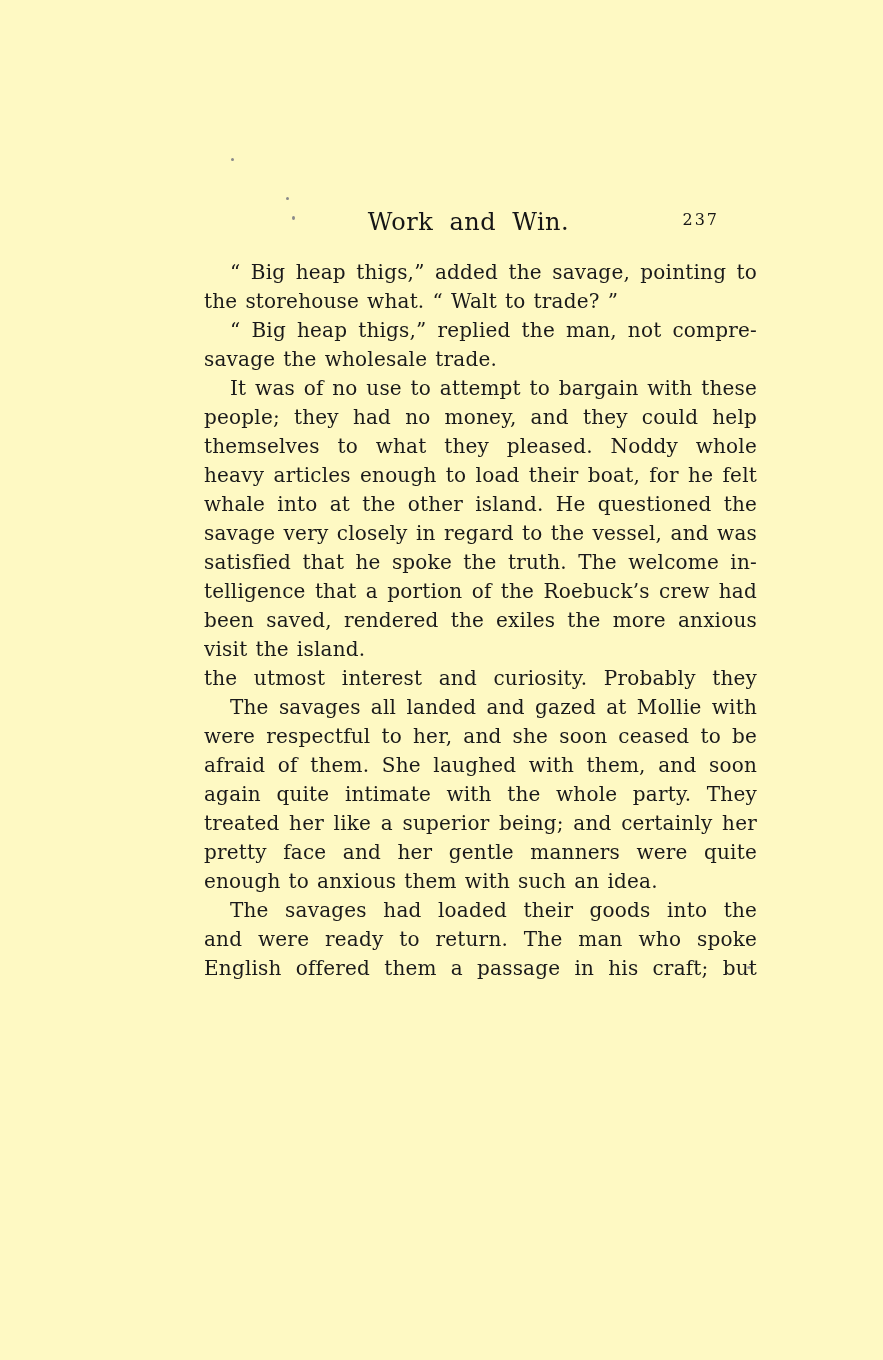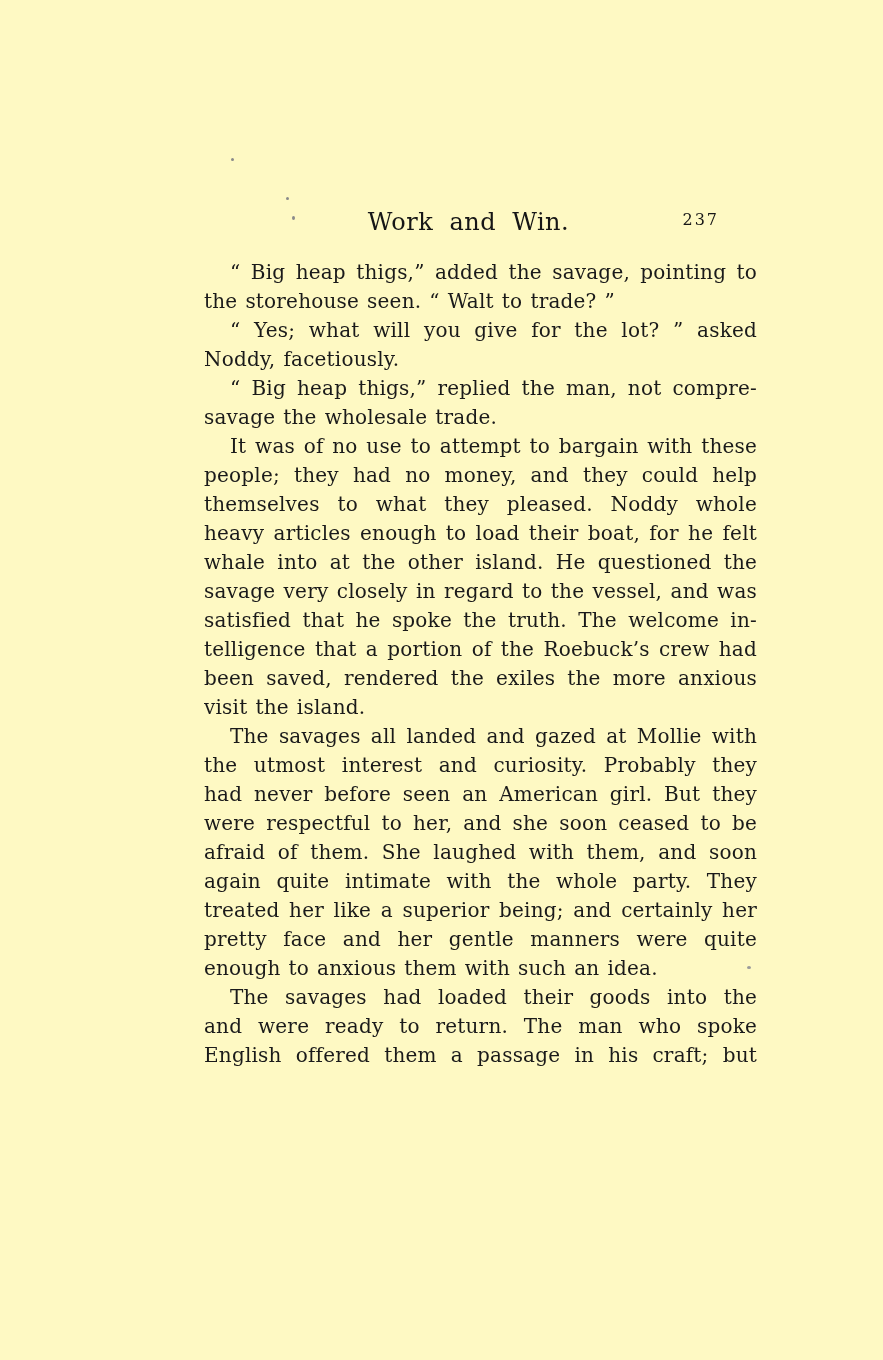--- a/index.html
+++ b/index.html
@@ -83,50 +83,45 @@
 
   <div class="header">
     <div class="running-title">Work and Win.</div>
     <div class="page-number">237</div>
   </div>
 
   <div class="body-text">
 
     <div class="paragraph">
       <div class="text-line first">“ Big heap thigs,” added the savage, pointing to</div>
-      <div class="text-line last">the storehouse seen. “ Walt to trade? ”</div>
+      <div class="text-line last">the storehouse what. “ Walt to trade? ”</div>
     </div>
 
-    <div class="paragraph">
-      <div class="text-line first">“ Yes; what will you give for the lot? ” asked</div>
-      <div class="text-line last">Noddy, facetiously.</div>
-    </div>
 
     <div class="paragraph">
       <div class="text-line first">“ Big heap thigs,” replied the man, not compre-</div>
       <div class="text-line last">savage the wholesale trade.</div>
     </div>
 
     <div class="paragraph">
       <div class="text-line first">It was of no use to attempt to bargain with these</div>
       <div class="text-line">people; they had no money, and they could help</div>
       <div class="text-line">themselves to what they pleased. Noddy whole them</div>
       <div class="text-line">heavy articles enough to load their boat, for he felt</div>
       <div class="text-line">whale into at the other island. He questioned the</div>
       <div class="text-line">savage very closely in regard to the vessel, and was</div>
       <div class="text-line">satisfied that he spoke the truth. The welcome in-</div>
       <div class="text-line">telligence that a portion of the Roebuck’s crew had</div>
       <div class="text-line">been saved, rendered the exiles the more anxious to</div>
       <div class="text-line last">visit the island.</div>
     </div>
 
     <div class="paragraph">
+      <div class="text-line">the utmost interest and curiosity. Probably they</div>
       <div class="text-line first">The savages all landed and gazed at Mollie with</div>
-      <div class="text-line">the utmost interest and curiosity. Probably they</div>
-      <div class="text-line">had never before seen an American girl. But they</div>
       <div class="text-line">were respectful to her, and she soon ceased to be</div>
       <div class="text-line">afraid of them. She laughed with them, and soon</div>
       <div class="text-line">again quite intimate with the whole party. They</div>
       <div class="text-line">treated her like a superior being; and certainly her</div>
       <div class="text-line">pretty face and her gentle manners were quite</div>
       <div class="text-line last">enough to anxious them with such an idea.</div>
     </div>
 
     <div class="paragraph">
       <div class="text-line first">The savages had loaded their goods into the canoe,</div>

